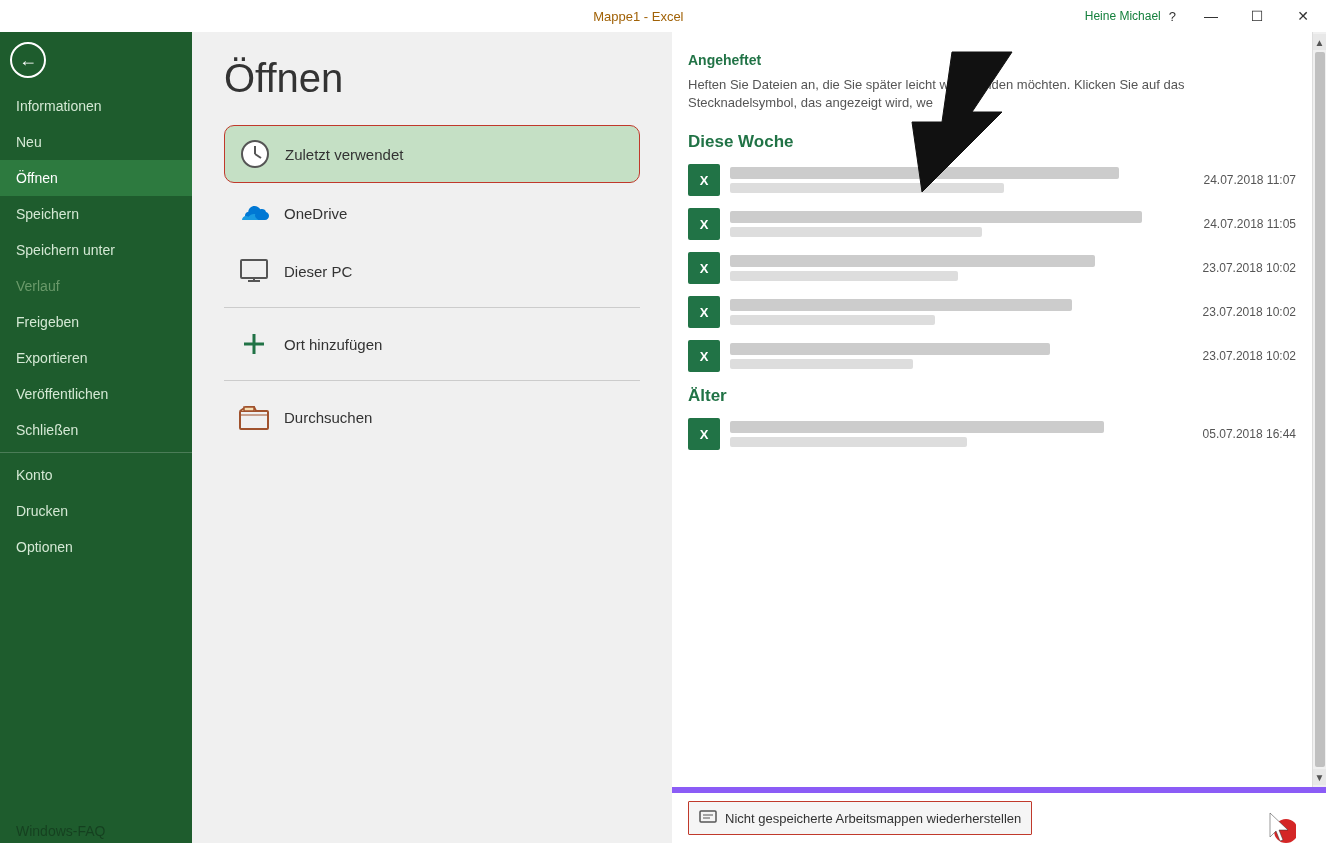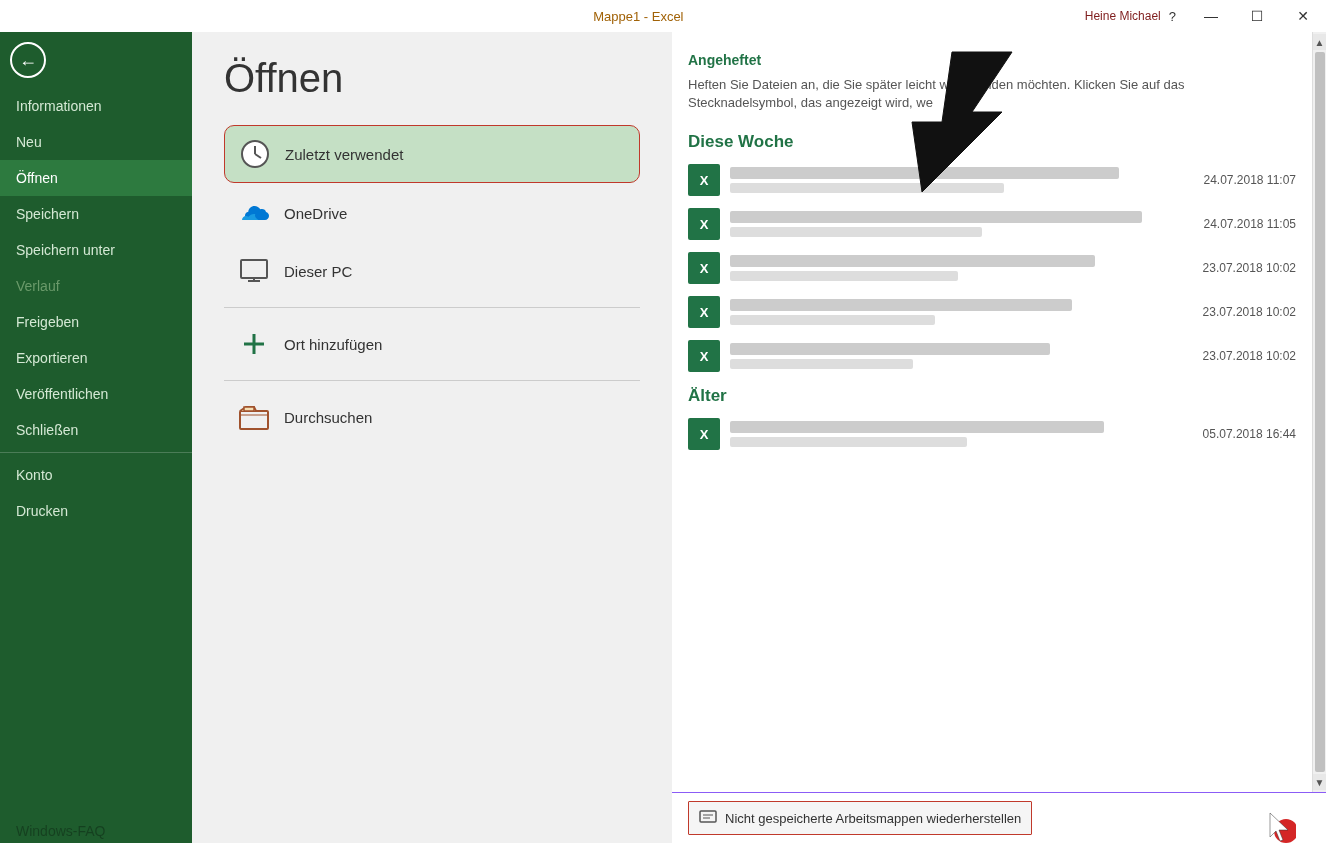--- a/index.html
+++ b/index.html
@@ -30,21 +30,21 @@
       flex: 1;
       text-align: center;
     }
     .titlebar-right {
       display: flex;
       align-items: center;
       gap: 0;
     }
     .titlebar-user {
       font-size: 12px;
-      color: #7f1d1d;
+      color: #15803d;
       margin-right: 8px;
     }
     .titlebar-help {
       font-size: 13px;
       color: #333;
       margin-right: 12px;
       cursor: pointer;
     }
     .titlebar-btn {
       width: 46px;
@@ -262,21 +262,21 @@
       font-size: 12px;
       color: #555;
       margin-left: 16px;
       white-space: nowrap;
       flex-shrink: 0;
     }
 
     
     .bottom-bar {
       padding: 8px 16px;
-      border-top: 1px solid #8b5cf6;
+      border-top: 6px solid #8b5cf6;
     }
     .restore-btn {
       display: flex;
       align-items: center;
       padding: 6px 10px;
       border: 1.5px solid #c0392b;
       background: #f5f5f5;
       cursor: pointer;
       font-size: 13px;
       color: #333;
@@ -353,20 +353,21 @@
       <div class="sidebar-item">Speichern</div>
       <div class="sidebar-item">Speichern unter</div>
       <div class="sidebar-item disabled">Verlauf</div>
       <div class="sidebar-item">Freigeben</div>
       <div class="sidebar-item">Exportieren</div>
       <div class="sidebar-item">Veröffentlichen</div>
       <div class="sidebar-item">Schließen</div>
       <div class="sidebar-divider"></div>
       <div class="sidebar-item">Konto</div>
       <div class="sidebar-item">Drucken</div>
+      <div class="sidebar-item">Optionen</div>
     </div>
   </div>
 
   <div class="content">
     <div class="open-panel">
 
       <div class="open-left">
         <div class="open-title">Öffnen</div>
 
         <div class="location-option selected">

